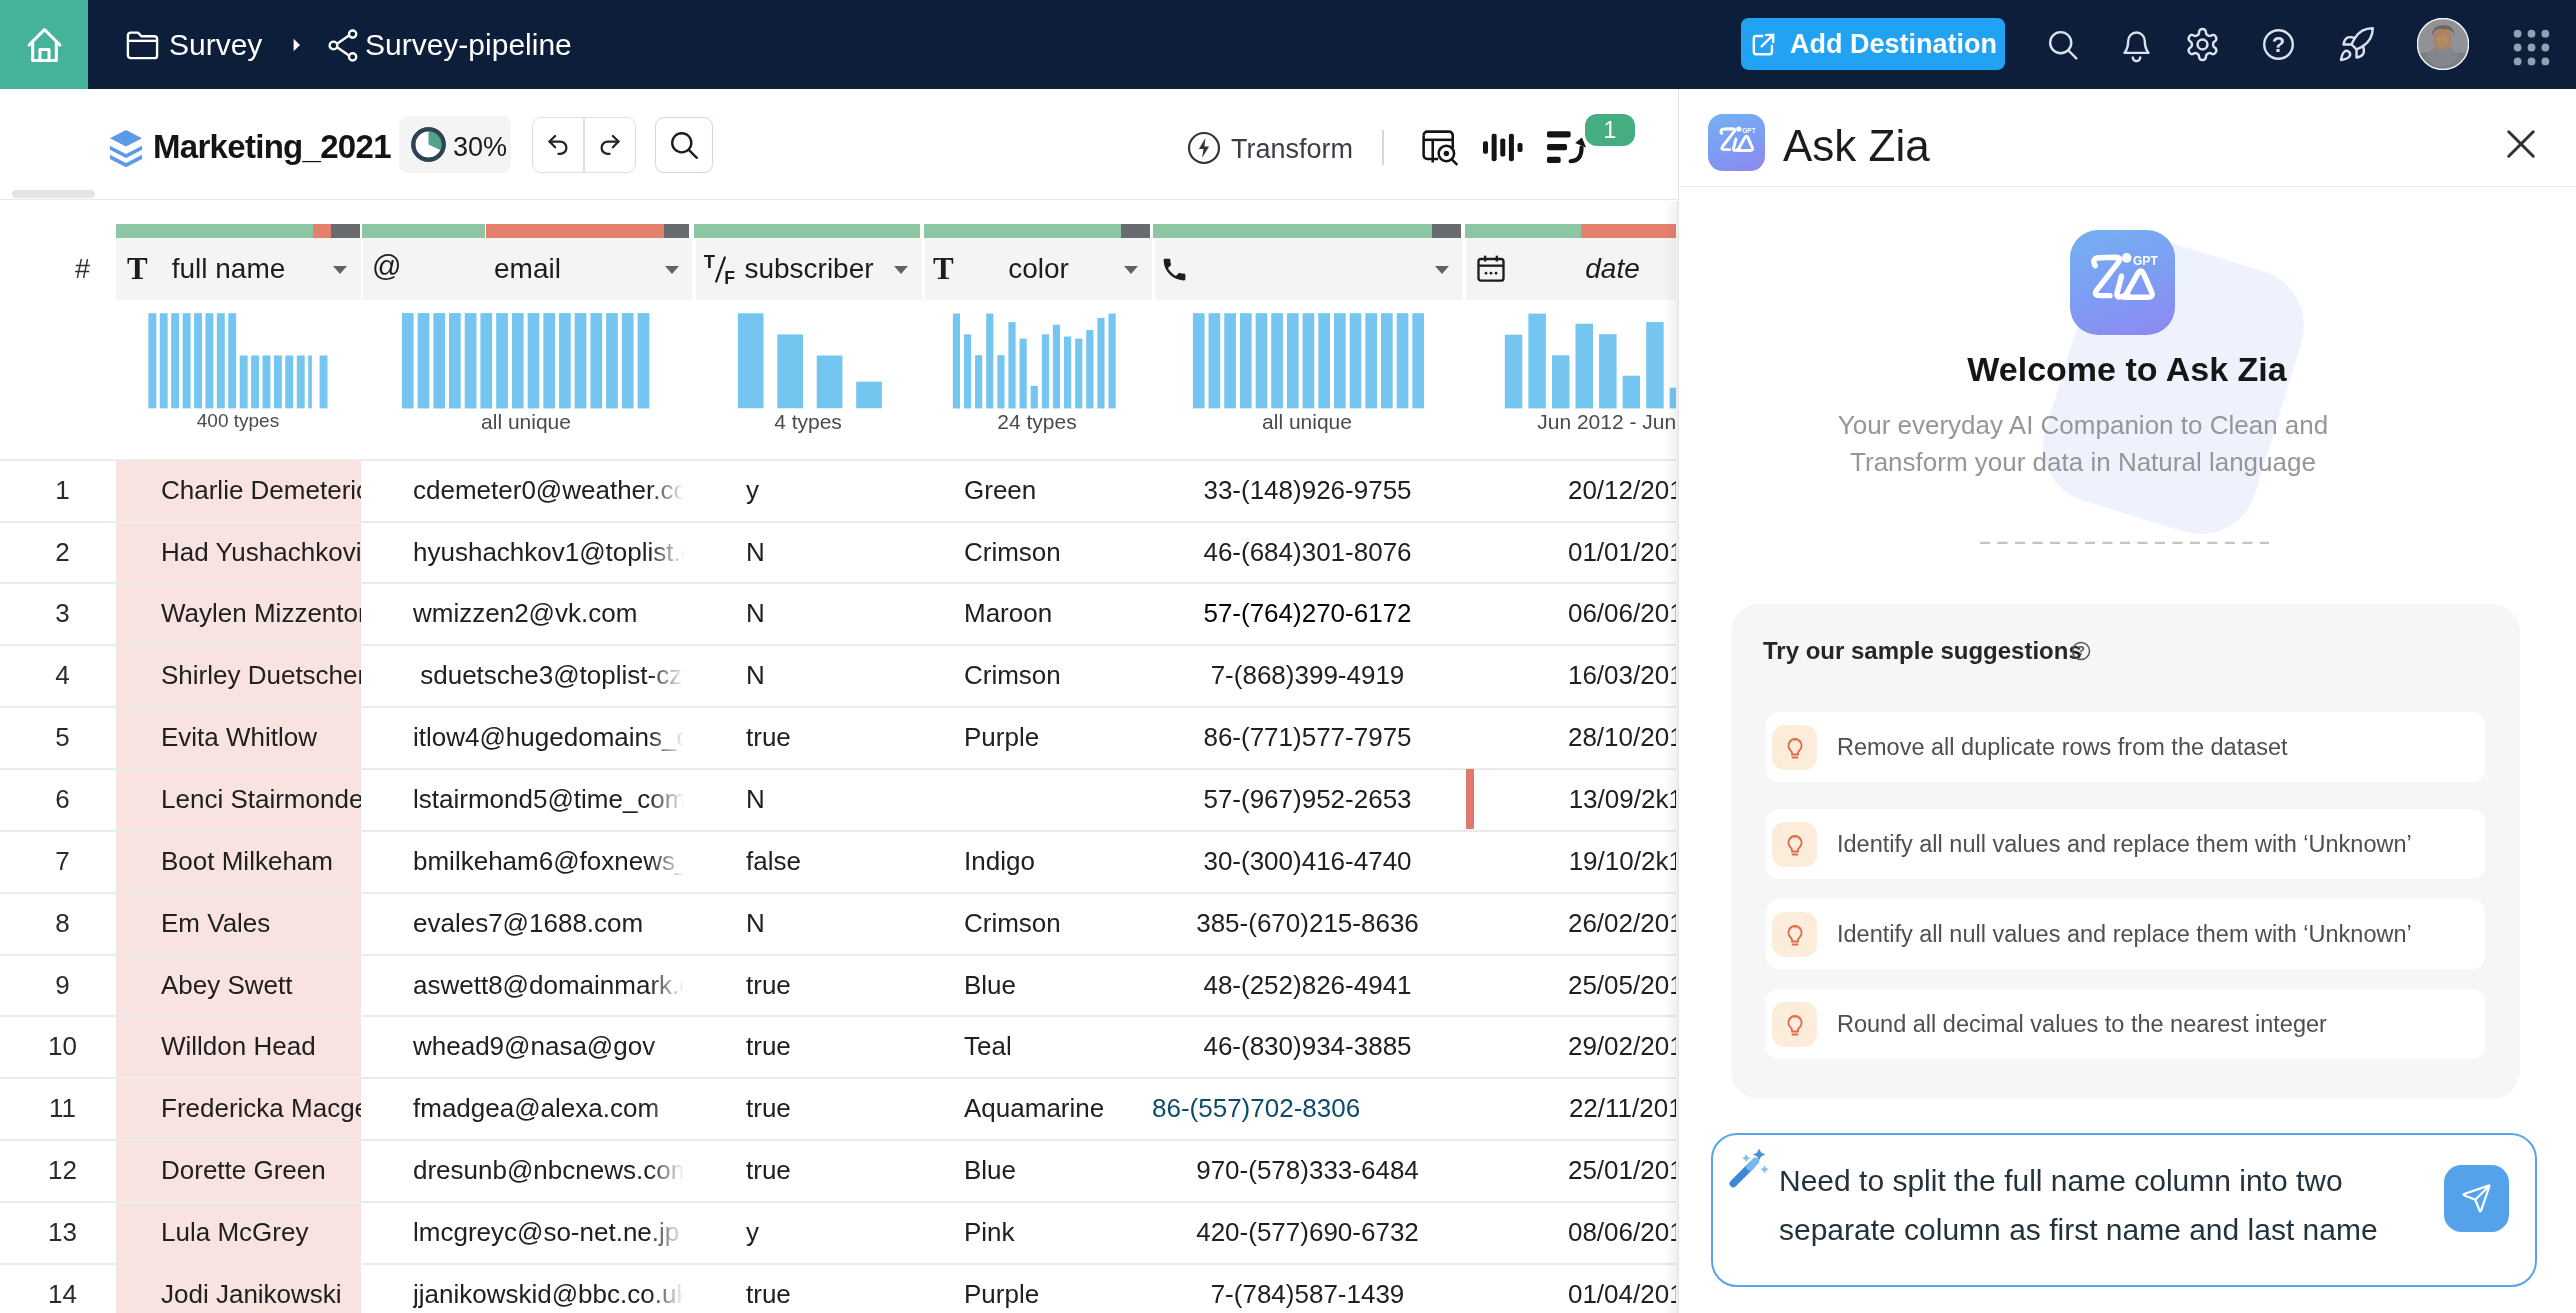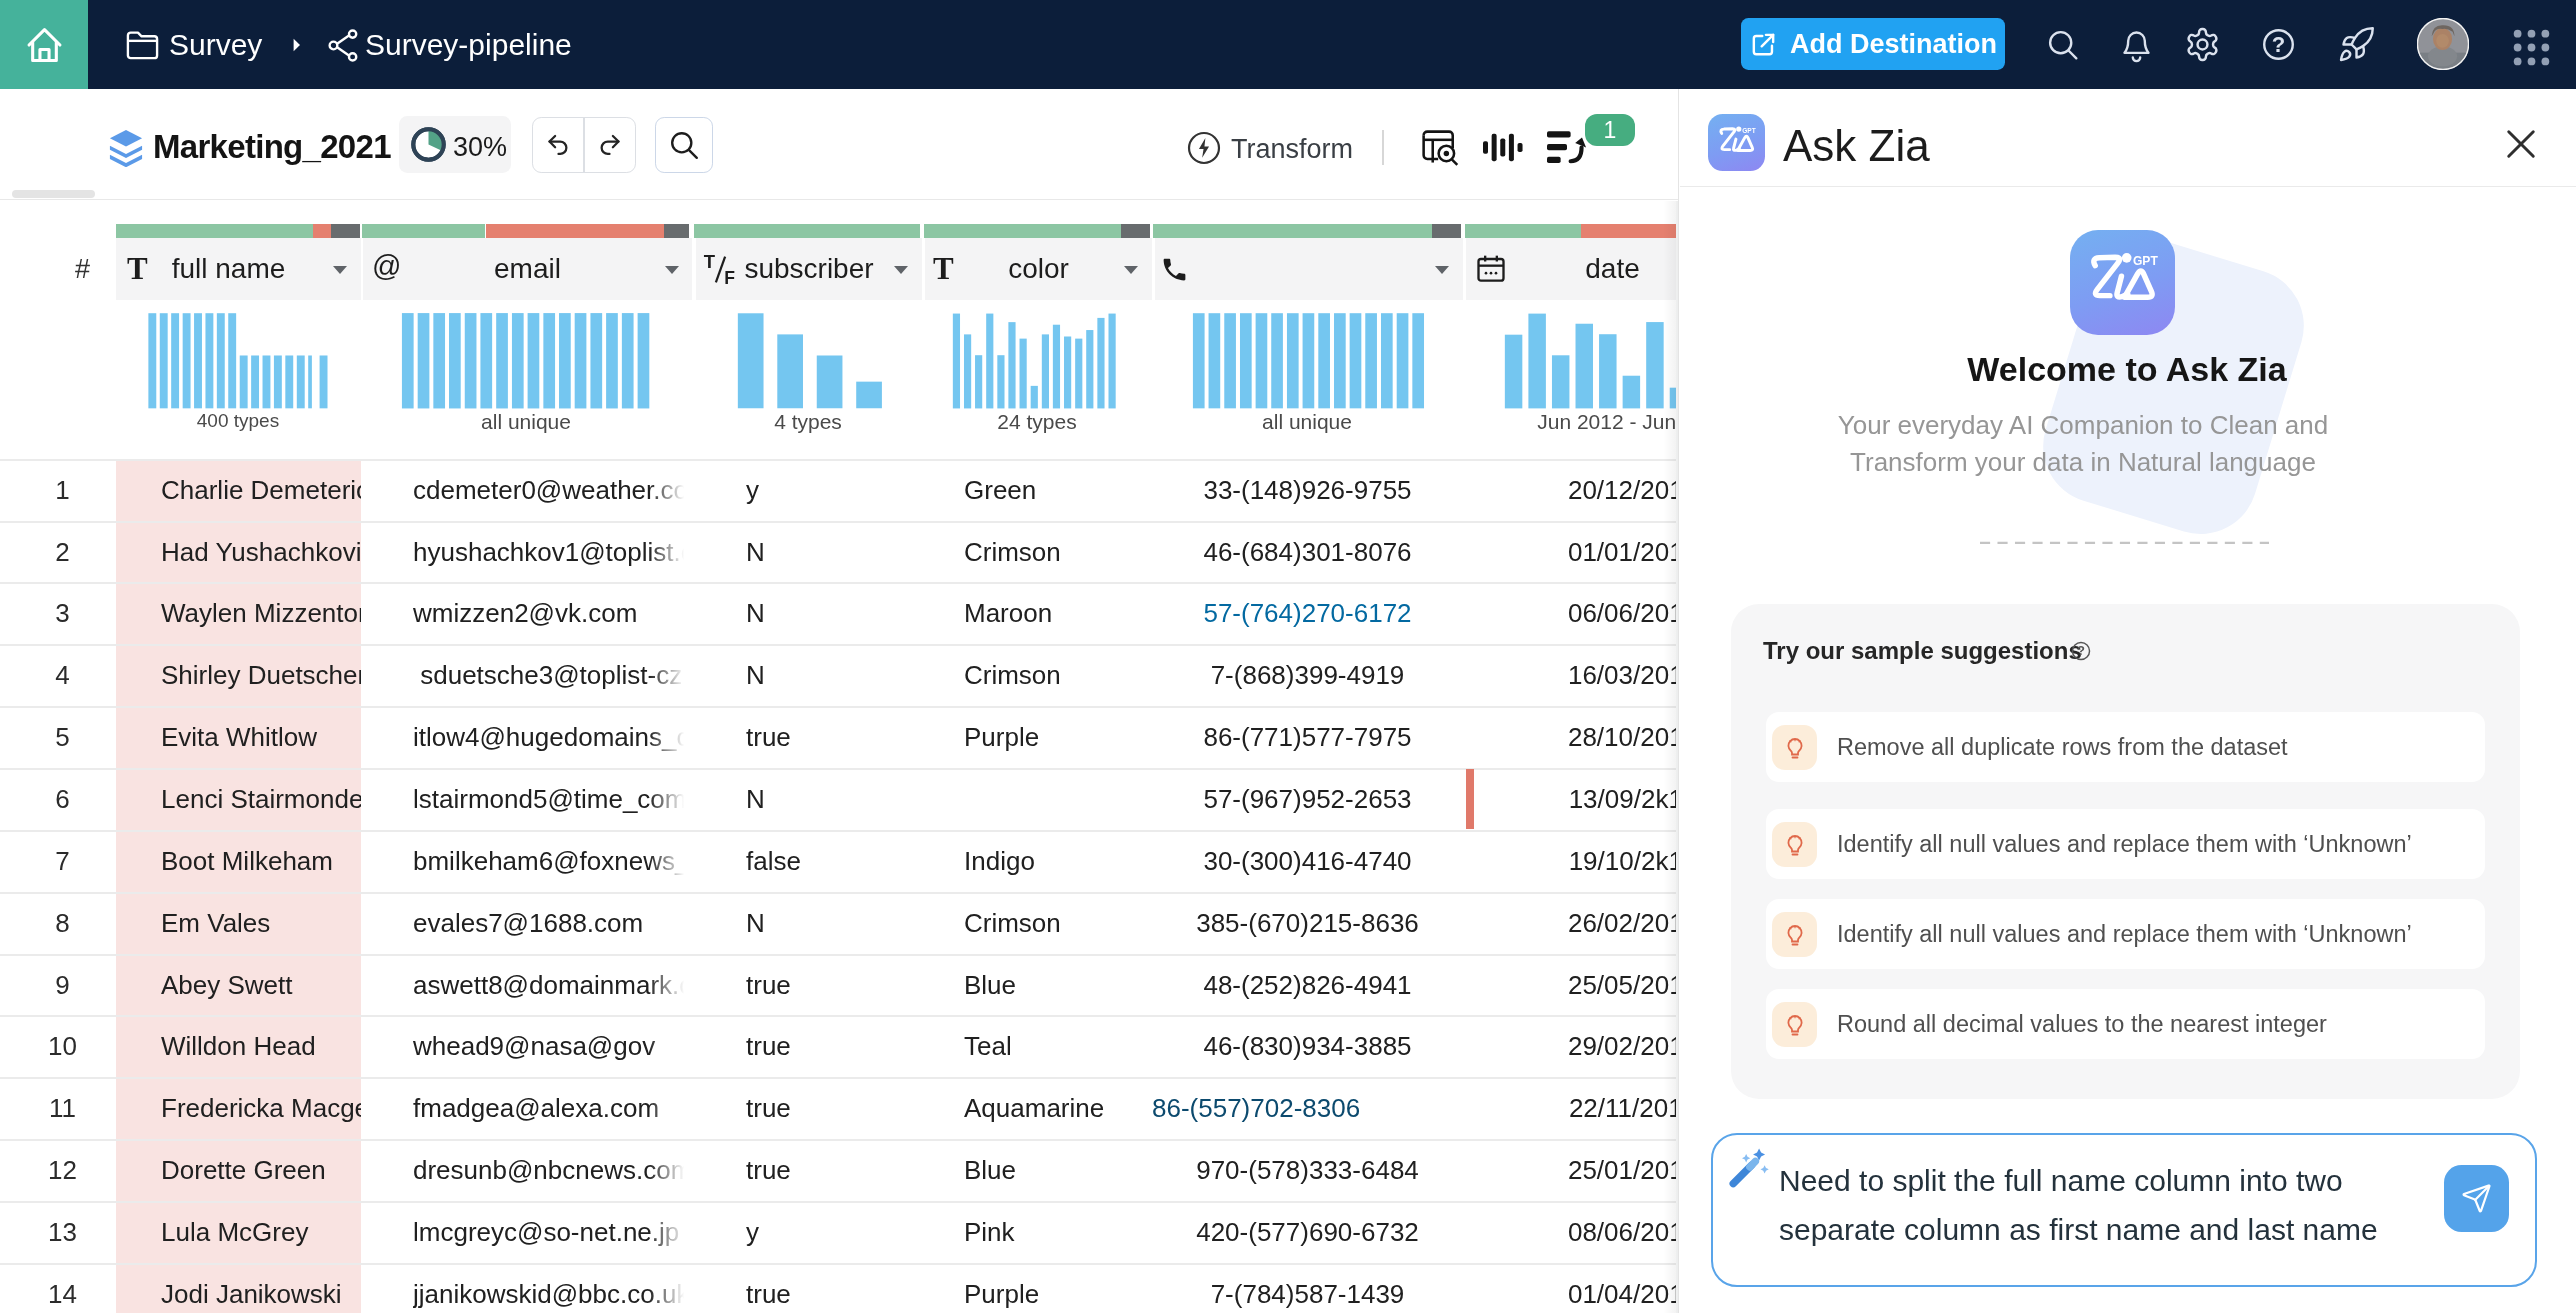--- a/index.html
+++ b/index.html
@@ -178,21 +178,21 @@
 <div class="a" style="left:55px;top:238px;width:55px;height:62px;font-size:27px;color:#333;text-align:center;line-height:62px;">#</div>
 <div class="a" style="left:96px;top:238px;width:265px;height:62px;font-size:28px;color:#1d1d1d;text-align:center;line-height:62px;">full name</div>
 <div class="a" style="left:333px;top:266px;width:0;height:0;border-left:7px solid transparent;border-right:7px solid transparent;border-top:8.7px solid #5f6368;"></div>
 <div class="a" style="left:363px;top:238px;width:329px;height:62px;font-size:28px;color:#1d1d1d;text-align:center;line-height:62px;">email</div>
 <div class="a" style="left:665px;top:266px;width:0;height:0;border-left:7px solid transparent;border-right:7px solid transparent;border-top:8.7px solid #5f6368;"></div>
 <div class="a" style="left:696px;top:238px;width:226px;height:62px;font-size:28px;color:#1d1d1d;text-align:center;line-height:62px;">subscriber</div>
 <div class="a" style="left:894px;top:266px;width:0;height:0;border-left:7px solid transparent;border-right:7px solid transparent;border-top:8.7px solid #5f6368;"></div>
 <div class="a" style="left:925px;top:238px;width:227px;height:62px;font-size:28px;color:#1d1d1d;text-align:center;line-height:62px;">color</div>
 <div class="a" style="left:1124px;top:266px;width:0;height:0;border-left:7px solid transparent;border-right:7px solid transparent;border-top:8.7px solid #5f6368;"></div>
 <div class="a" style="left:1435px;top:266px;width:0;height:0;border-left:7px solid transparent;border-right:7px solid transparent;border-top:8.7px solid #5f6368;"></div>
-<div class="a" style="left:1466px;top:238px;width:293px;height:62px;font-size:28px;color:#1d1d1d;text-align:center;line-height:62px;">date</div>
+<div class="a" style="left:1466px;top:238px;width:293px;height:62px;font-size:28px;color:#1d1d1d;text-align:center;line-height:62px;font-style:italic;">date</div>
 <div class="a" style="left:127px;top:251px;font-family:'Liberation Serif',serif;font-size:31px;font-weight:700;color:#1d1d1d;">T</div>
 <div class="a" style="left:372px;top:250px;font-size:29px;color:#1d1d1d;">@</div>
 <svg class="a" style="left:702px;top:251px" width="37" height="37" viewBox="0 0 40 40">
 <text x="2" y="18" font-family="Liberation Sans" font-size="20" font-weight="700" fill="#1d1d1d">T</text>
 <path d="M25 6 L15 34" stroke="#1d1d1d" stroke-width="2.4"></path>
 <text x="24" y="36" font-family="Liberation Sans" font-size="19" font-weight="700" fill="#1d1d1d">F</text>
     </svg>
 <div class="a" style="left:933px;top:251px;font-family:'Liberation Serif',serif;font-size:31px;font-weight:700;color:#1d1d1d;">T</div>
 <svg class="a" style="left:1160px;top:255px" width="29" height="29" viewBox="0 0 24 24">
 <path d="M6.62 10.79c1.44 2.83 3.76 5.14 6.59 6.59l2.2-2.21c.27-.27.67-.36 1.02-.24 1.12.37 2.33.57 3.57.57.55 0 1 .45 1 1V20c0 .55-.45 1-1 1-9.39 0-17-7.61-17-17 0-.55.45-1 1-1h3.5c.55 0 1 .45 1 1 0 1.25.2 2.45.57 3.57.11.35.03.74-.25 1.02l-2.2 2.2z" fill="#1d1d1d"></path>
@@ -327,21 +327,21 @@
 <div class="a" style="left:413px;top:521px;font-size:26px;color:#202020;white-space:pre;line-height:62px;height:62px;width:280px;overflow:hidden;">hyushachkov1@toplist.cz</div>
 <div class="a" style="left:746px;top:521px;font-size:26px;color:#202020;white-space:pre;line-height:62px;height:62px;">N</div>
 <div class="a" style="left:964px;top:521px;font-size:26px;color:#202020;white-space:pre;line-height:62px;height:62px;">Crimson</div>
 <div class="a" style="left:1152px;top:521px;width:311px;text-align:center;font-size:26px;color:#202020;line-height:62px;">46-(684)301-8076</div>
 <div class="a" style="left:1463px;top:521px;width:340px;text-align:center;font-size:26px;color:#202020;line-height:62px;">01/01/2013</div>
 <div class="a" style="left:0;top:582px;width:125px;text-align:center;font-size:26px;color:#2b2b2b;line-height:62px;">3</div>
 <div class="a" style="left:161px;top:582px;font-size:26px;color:#202020;white-space:pre;line-height:62px;height:62px;width:200px;overflow:hidden;">Waylen Mizzentoni</div>
 <div class="a" style="left:413px;top:582px;font-size:26px;color:#202020;white-space:pre;line-height:62px;height:62px;width:280px;overflow:hidden;">wmizzen2@vk.com</div>
 <div class="a" style="left:746px;top:582px;font-size:26px;color:#202020;white-space:pre;line-height:62px;height:62px;">N</div>
 <div class="a" style="left:964px;top:582px;font-size:26px;color:#202020;white-space:pre;line-height:62px;height:62px;">Maroon</div>
-<div class="a" style="left:1152px;top:582px;width:311px;text-align:center;font-size:26px;color:#0369a1;line-height:62px;">57-(764)270-6172</div>
+<div class="a" style="left:1152px;top:582px;width:311px;text-align:center;font-size:26px;color:#000000;line-height:62px;">57-(764)270-6172</div>
 <div class="a" style="left:1463px;top:582px;width:340px;text-align:center;font-size:26px;color:#202020;line-height:62px;">06/06/2012</div>
 <div class="a" style="left:0;top:644px;width:125px;text-align:center;font-size:26px;color:#2b2b2b;line-height:62px;">4</div>
 <div class="a" style="left:161px;top:644px;font-size:26px;color:#202020;white-space:pre;line-height:62px;height:62px;width:200px;overflow:hidden;">Shirley Duetschers</div>
 <div class="a" style="left:413px;top:644px;font-size:26px;color:#202020;white-space:pre;line-height:62px;height:62px;width:280px;overflow:hidden;"> sduetsche3@toplist-cz</div>
 <div class="a" style="left:746px;top:644px;font-size:26px;color:#202020;white-space:pre;line-height:62px;height:62px;">N</div>
 <div class="a" style="left:964px;top:644px;font-size:26px;color:#202020;white-space:pre;line-height:62px;height:62px;">Crimson</div>
 <div class="a" style="left:1152px;top:644px;width:311px;text-align:center;font-size:26px;color:#202020;line-height:62px;">7-(868)399-4919</div>
 <div class="a" style="left:1463px;top:644px;width:340px;text-align:center;font-size:26px;color:#202020;line-height:62px;">16/03/2013</div>
 <div class="a" style="left:0;top:706px;width:125px;text-align:center;font-size:26px;color:#2b2b2b;line-height:62px;">5</div>
 <div class="a" style="left:161px;top:706px;font-size:26px;color:#202020;white-space:pre;line-height:62px;height:62px;width:200px;overflow:hidden;">Evita Whitlow</div>

